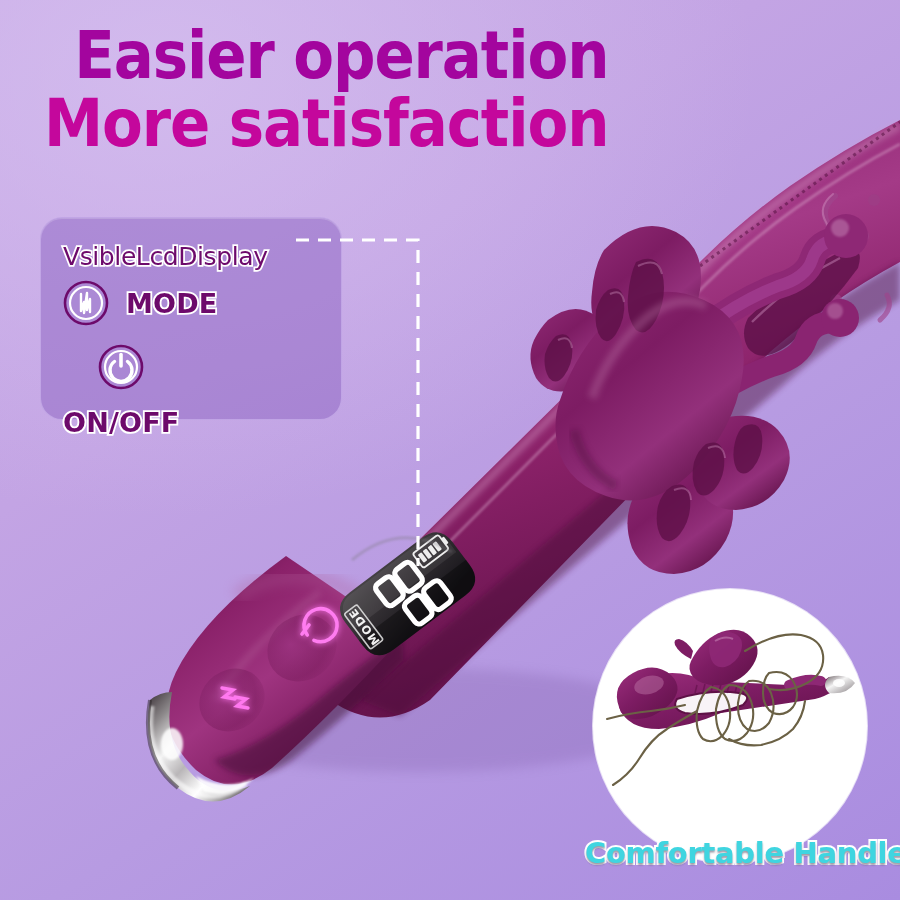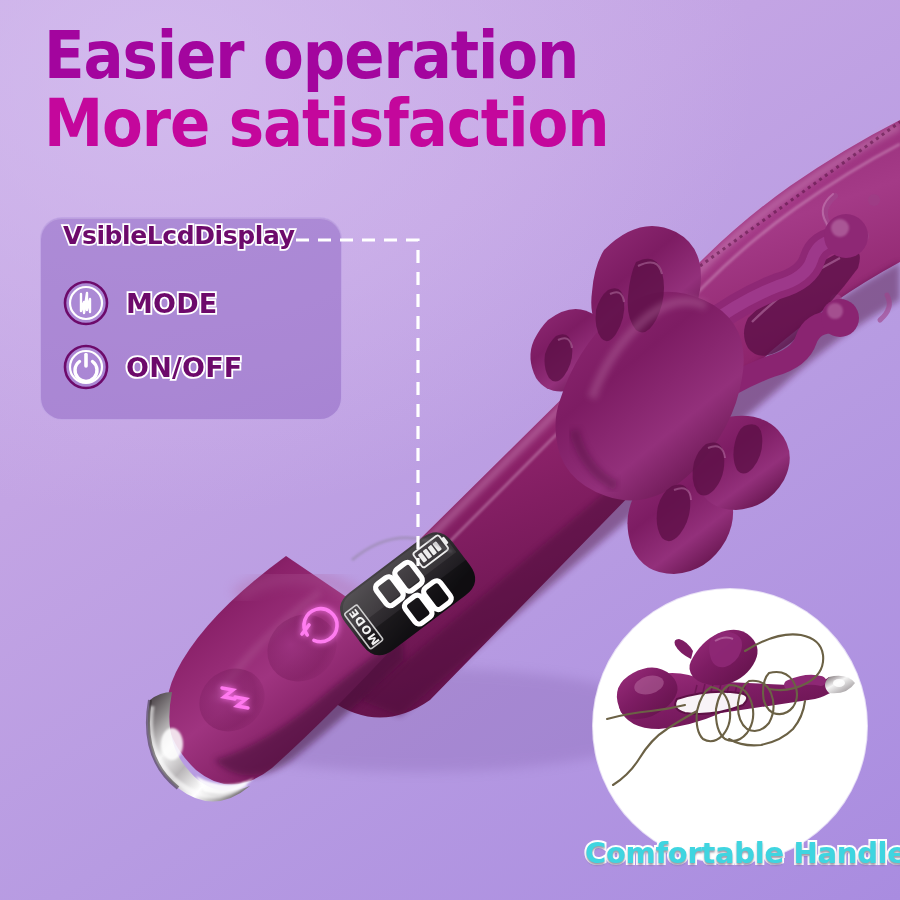--- a/index.html
+++ b/index.html
@@ -22,20 +22,21 @@
     background: radial-gradient(120% 90% at 18% 8%, rgba(214,192,240,.75) 0%, rgba(214,192,240,0) 55%);
     pointer-events: none;
   }
 
   
   .headline {
     position: absolute;
     left: 44px;
     top: 22px;
     z-index: 30;
+    text-align: right;
   }
   .headline .hl {
     display: block;
     font-family: "DejaVu Sans", sans-serif;
     font-weight: bold;
     font-size: 66px;
     line-height: 1.03;
     letter-spacing: -1.2px;
     transform: scaleX(.90);
     transform-origin: left center;
@@ -53,39 +54,39 @@
     height: 201px;
     border-radius: 22px;
     background: rgba(146,106,196,0.55);
     border: 1.5px solid rgba(196,170,232,0.85);
     box-shadow: inset 0 1px 0 rgba(255,255,255,.18);
     z-index: 25;
   }
   .card-title {
     position: absolute;
     left: 22px;
-    top: 3px;
+    top: 24px;
     font-family: "DejaVu Sans", sans-serif;
-    font-weight: bold;
+    font-weight: normal;
     font-size: 25px;
     letter-spacing: -.4px;
     color: #6d0a6b;
     -webkit-text-stroke: 3.4px #ffffff;
     paint-order: stroke fill;
     white-space: nowrap;
   }
   .card-row {
     position: absolute;
     left: 22px;
     display: flex;
     align-items: center;
     gap: 17px;
   }
   .card-row.r1 { top: 62px; }
-  .card-row.r2 { top: 126px; }
+  .card-row.r2 { top: 126px; flex-direction: column; }
   .card-row .glyph {
     width: 46px;
     height: 46px;
     flex: 0 0 46px;
   }
   .card-row .lbl {
     font-family: "DejaVu Sans", sans-serif;
     font-weight: bold;
     font-size: 27px;
     letter-spacing: .2px;

